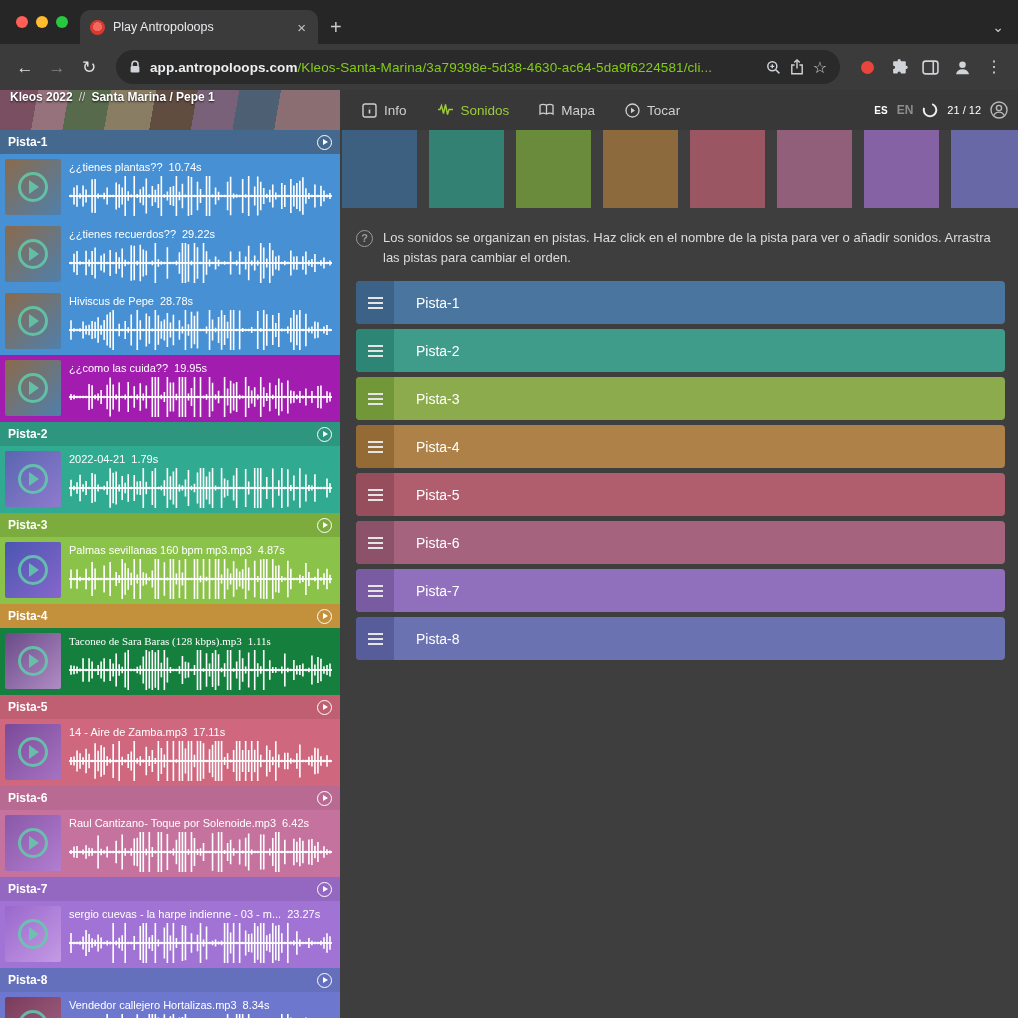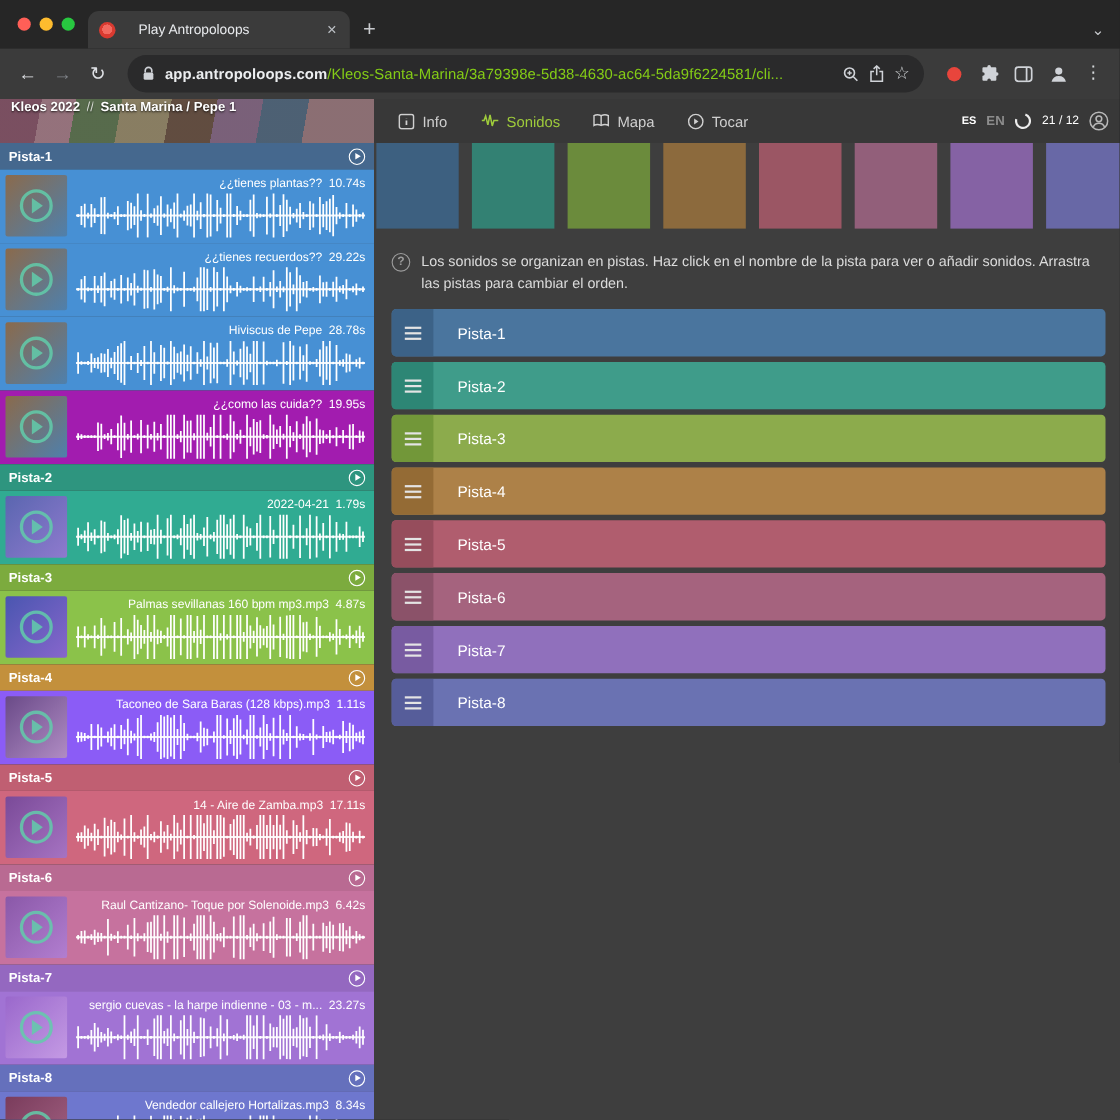--- a/index.html
+++ b/index.html
@@ -5,21 +5,21 @@
   *{margin:0;padding:0;box-sizing:border-box}
   html,body{background:#262626}
   body{width:1018px;height:1018px;overflow:hidden;font-family:"Liberation Sans",sans-serif;-webkit-font-smoothing:antialiased}
   .screen{width:1018px;height:1018px;display:flex;flex-direction:column;overflow:hidden}
 
   
   .tabstrip{height:44px;background:#262626;position:relative;display:flex;align-items:flex-end;flex:none}
   .traffic{position:absolute;left:16px;top:16px;display:flex;gap:8px}
   .light{width:12px;height:12px;border-radius:50%}
   .light.r{background:#ff5f57}.light.y{background:#febc2e}.light.g{background:#28c840}
-  .tab{width:238px;height:34px;margin-left:80px;background:#3b3b3b;border-radius:10px 10px 0 0;display:flex;align-items:center;gap:21px;padding:0 10px;color:#e8eaed;font-size:12.5px}
+  .tab{width:238px;height:34px;margin-left:80px;background:#3b3b3b;border-radius:10px 10px 0 0;display:flex;align-items:center;gap:8px;padding:0 10px;color:#e8eaed;font-size:12.5px}
   .favicon{width:15px;height:15px;border-radius:50%;background:radial-gradient(circle at 50% 45%,#f2695f 0 40%,#d93a30 41% 100%);flex:none}
   .tab-title{flex:1;white-space:nowrap;overflow:hidden;text-overflow:ellipsis}
   .tab-close{color:#bdc1c6;font-size:15px;line-height:1;padding:0 2px}
   .newtab{color:#c8cace;font-size:20px;margin:0 0 7px 12px;line-height:1}
   .strip-chevron{margin-left:auto;margin-right:14px;margin-bottom:9px;color:#c8cace;font-size:14px}
 
   .toolbar{height:46px;background:#3b3b3b;display:flex;align-items:center;padding:0 12px;gap:6px;flex:none}
   .nav-ic{width:26px;text-align:center;font-size:17px;color:#dfe1e5;line-height:1}
   .nav-ic.dim{color:#80848a}
   .omnibox{flex:1;height:34px;background:#2a2a2b;border-radius:17px;display:flex;align-items:center;gap:9px;padding:0 13px;margin:0 8px;min-width:0}
@@ -54,21 +54,21 @@
   .sidebar{width:340px;flex:none;overflow:hidden;background:#333;display:flex;flex-direction:column}
   .t-head{height:24px;flex:none;display:flex;align-items:center;padding:0 8px;color:#fff}
   .t-name{font-size:12px;font-weight:bold}
   .t-play{margin-left:auto;width:15px;height:15px;border:1.5px solid #fff;border-radius:50%;position:relative;flex:none}
   .t-play::after{content:"";position:absolute;left:4.5px;top:3.5px;border-left:5px solid #fff;border-top:3.5px solid transparent;border-bottom:3.5px solid transparent}
   .sound{height:67px;flex:none;display:flex;gap:8px;padding:5px 8px 5px 5px}
   .thumb{width:56px;height:56px;flex:none;border-radius:2px;position:relative}
   .thumb-ovl{position:absolute;inset:0;margin:auto;width:30px;height:30px;border:3px solid rgba(97,205,170,.85);border-radius:50%}
   .thumb-ovl::after{content:"";position:absolute;left:8px;top:5px;border-left:10px solid rgba(97,205,170,.85);border-top:7px solid transparent;border-bottom:7px solid transparent}
   .s-right{flex:1;min-width:0;display:flex;flex-direction:column}
-  .s-row{display:flex;justify-content:flex-end;align-items:baseline;color:#fff;font-size:11px;margin-top:2px;gap:6px}
+  .s-row{display:flex;justify-content:flex-start;align-items:baseline;color:#fff;font-size:11px;margin-top:2px;gap:6px}
   .s-title{white-space:nowrap;overflow:hidden;text-overflow:ellipsis}
   .s-dur{flex:none}
   .s-wave{flex:1;margin-top:3px}
   .s-wave svg{width:100%;height:100%;display:block}
 
   
   .main{flex:1;min-width:0;overflow:hidden;background:#3e3e3e;padding-left:2px}
   .swatches{display:flex;gap:12px;height:78px;overflow:hidden}
   .swatch{flex:0 0 75px;height:78px}
   .help{display:flex;gap:10px;margin:20px 16px 0 14px;color:#dcdcdc;font-size:13px;line-height:1.5}
@@ -328,21 +328,21 @@
     </div>
   </div>
           </div>
   </div>
         <div>
     <div class="t-head" style="background: rgb(195, 144, 60);">
       <span class="t-name">Pista-4</span>
       <span class="t-play"></span>
     </div>
     <div>
-            <div class="sound" style="background: #8b5cf6;">
+            <div class="sound" style="background: #15803d; font-family: Liberation Serif, serif;">
     <div class="thumb" style="background: linear-gradient(135deg, rgb(106, 74, 136), rgb(176, 140, 196));">
       <span class="thumb-ovl"></span>
     </div>
     <div class="s-right">
       <div class="s-row">
         <span class="s-title">Taconeo de Sara Baras (128 kbps).mp3</span>
         <span class="s-dur">1.11s</span>
       </div>
       <div class="s-wave">
                   <svg viewBox="0 0 262 26" preserveAspectRatio="none">

